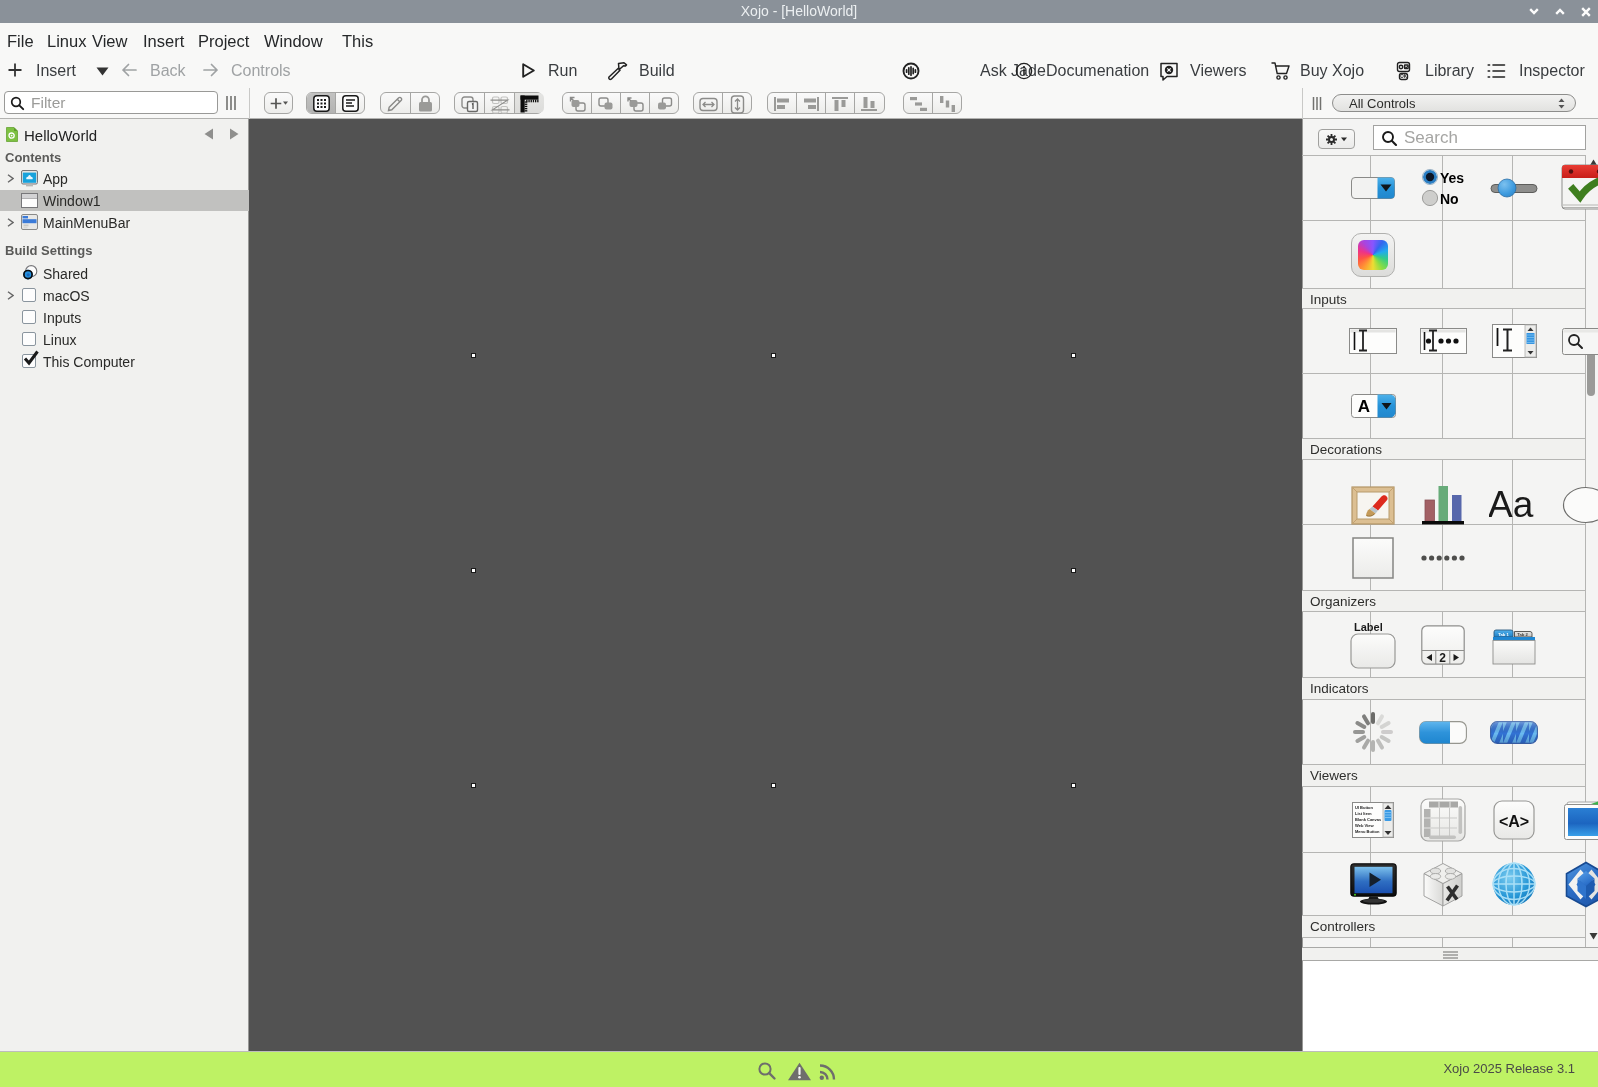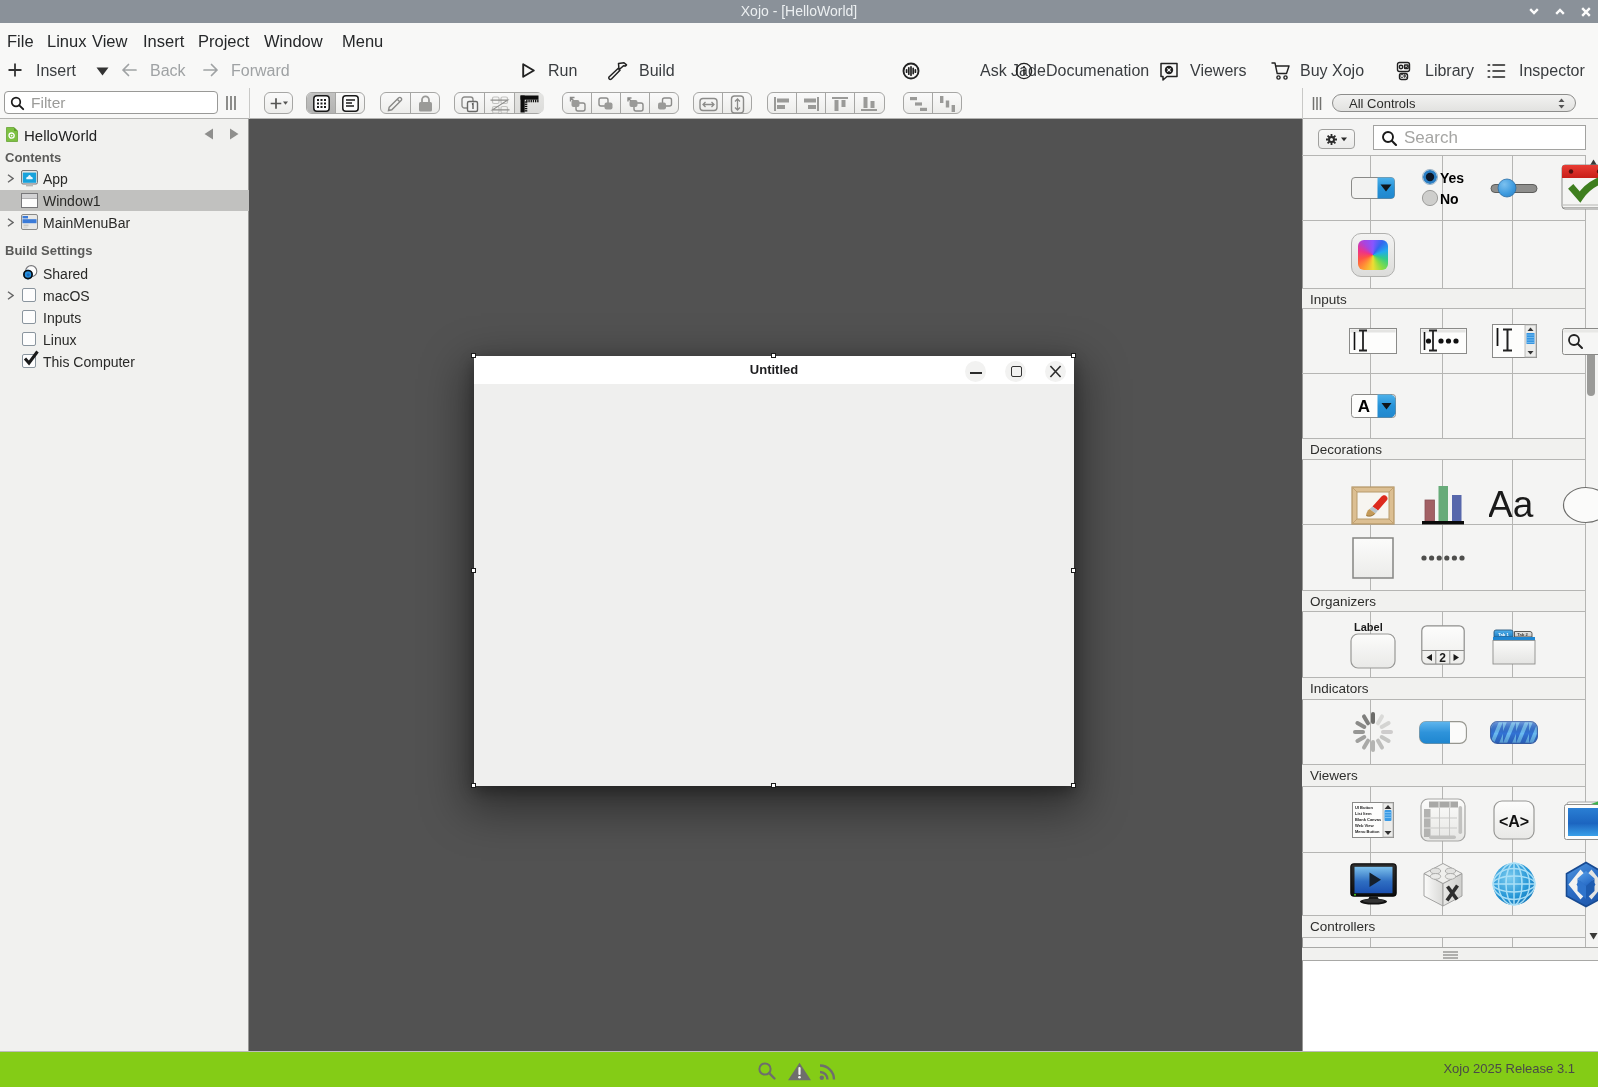--- a/index.html
+++ b/index.html
@@ -10,21 +10,21 @@
 #titlebar .ttl { width:100%; text-align:center; color:#eceff1; font-size:14px; line-height:23px; }
 #menubar { left:0; top:23px; width:1598px; height:32px; }
 .mi { position:absolute; top:9px; font-size:16.5px; color:#26282a; }
 #toolbar1 { left:0; top:55px; width:1598px; height:33px; }
 #toolbar2 { left:0; top:88px; width:1598px; height:31px; border-bottom:1px solid #b2b2b0; }
 .tbtxt { position:absolute; top:7px; font-size:16px; color:#3a3d40; }
 .tbgray { color:#9fa2a4; }
 #leftpanel { left:0; top:119px; width:249px; height:932px; background:#f1f1ef; border-right:1px solid #989896; }
 #canvas { left:249px; top:119px; width:1053px; height:932px; background:#525252; overflow:hidden; }
 #rightpanel { left:1302px; top:119px; width:296px; height:932px; background:#f4f4f3; }
-#statusbar { left:0; top:1051px; width:1598px; height:36px; background:#84cc16; border-top:1px solid #bdbdbb; }
+#statusbar { left:0; top:1051px; width:1598px; height:36px; background:#bef264; border-top:1px solid #bdbdbb; }
 
 .btn { position:absolute; height:22px; border:1px solid #a6a6a4; border-radius:6px; background:linear-gradient(#fafafa,#ededeb); }
 .seg { position:absolute; top:0; bottom:0; border-right:1px solid #a6a6a4; }
 .seg:last-child { border-right:none; }
 .segsel { background:linear-gradient(#c2c2c1,#b3b3b2); }
 
 .sech { position:absolute; left:5px; font-size:13px; font-weight:bold; color:#5a5a58; }
 .trow { position:absolute; left:0; width:249px; height:21px; }
 .trow .lbl { position:absolute; left:43px; top:2.5px; font-size:14px; color:#2a2a28; }
 .chev { position:absolute; left:7px; top:6px; width:7px; height:9px; }
@@ -56,38 +56,38 @@
       <path d="M1.2 1.2 L8.8 8.8 M8.8 1.2 L1.2 8.8" stroke="#fcfcfc" stroke-width="2.4"></path>
     </svg>
 </div>
 <div class="abs" id="menubar">
   <span class="mi" style="left:7px;">File</span>
   <span class="mi" style="left:47px;">Linux</span>
   <span class="mi" style="left:92px;">View</span>
   <span class="mi" style="left:143px;">Insert</span>
   <span class="mi" style="left:198px;">Project</span>
   <span class="mi" style="left:264px;">Window</span>
-  <span class="mi" style="left:342px;">Menu</span>
+  <span class="mi" style="left:342px;">This</span>
 </div>
 <div class="abs" id="toolbar1">
   <svg class="abs" style="left:7px;top:7px;" width="16" height="16" viewBox="0 0 16 16">
       <path d="M8 1.5 V14.5 M1.5 8 H14.5" stroke="#333" stroke-width="1.8"></path>
     </svg>
   <span class="tbtxt" style="left:36px;">Insert</span>
   <svg class="abs" style="left:96px;top:12px;" width="13" height="9" viewBox="0 0 13 9">
       <path d="M0.5 0.5 H12.5 L6.5 8.5 Z" fill="#333"></path>
     </svg>
   <svg class="abs" style="left:121px;top:8px;" width="16" height="14" viewBox="0 0 16 14">
       <path d="M15 7 H2 M7.5 1.5 L2 7 L7.5 12.5" stroke="#9fa2a4" stroke-width="1.7" fill="none" stroke-linecap="round" stroke-linejoin="round"></path>
     </svg>
   <span class="tbtxt tbgray" style="left:150px;">Back</span>
   <svg class="abs" style="left:203px;top:8px;" width="16" height="14" viewBox="0 0 16 14">
       <path d="M1 7 H14 M8.5 1.5 L14 7 L8.5 12.5" stroke="#9fa2a4" stroke-width="1.7" fill="none" stroke-linecap="round" stroke-linejoin="round"></path>
     </svg>
-  <span class="tbtxt tbgray" style="left:231px;">Forward</span>
+  <span class="tbtxt tbgray" style="left:231px;">Controls</span>
 
   <svg class="abs" style="left:521px;top:7px;" width="15" height="17" viewBox="0 0 15 17">
       <path d="M2.2 2.2 L12.8 8.5 L2.2 14.8 Z" fill="none" stroke="#222" stroke-width="1.9" stroke-linejoin="round"></path>
     </svg>
   <span class="tbtxt" style="left:548px;">Run</span>
   <svg class="abs" style="left:606px;top:6px;" width="22" height="21" viewBox="0 0 22 21">
       <g stroke="#222" stroke-width="1.5" fill="none" stroke-linejoin="round" stroke-linecap="round">
         <path d="M12.5 2.5 l5.5 -0.8 l2.5 2.2 l-1.2 1.2 l-1.8 -0.4 l-4.5 4.1 z"></path>
         <path d="M12.3 7.2 L3 16 a1.6 1.6 0 0 0 2.2 2.2 L14 9.2"></path>
       </g>
@@ -442,32 +442,20 @@
   </div>
   <div class="trow" style="top:232px;">
     <div class="abs" style="left:22px;top:3px;width:14px;height:14px;background:#fdfdfd;border:1px solid #8a959e;border-radius:2px;"></div>
     <svg class="abs" style="left:23px;top:-2px;" width="16" height="18" viewBox="0 0 16 18">
         <path d="M2 9.5 L6 14 L14.5 2.5" stroke="#1a1a1a" stroke-width="3" fill="none"></path>
       </svg>
     <span class="lbl">This Computer</span>
   </div>
 </div>
 <div class="abs" id="canvas">
-  <div class="abs" id="designwin" style="left:225px; top:237px; width:600px; height:430px; background:#efefee; box-shadow:0 16px 42px 8px rgba(0,0,0,0.42), 0 5px 14px rgba(0,0,0,0.32);">
-    <div class="abs" style="left:0;top:0;width:600px;height:28px;background:#ffffff;"></div>
-    <div class="abs" style="left:0;top:0;width:600px;height:28px;text-align:center;font-size:13px;font-weight:bold;color:#1d1d1f;line-height:28px;">Untitled</div>
-    <div class="abs" style="left:491px;top:4.5px;width:21px;height:21px;border-radius:50%;background:#f2f2f1;"></div>
-    <div class="abs" style="left:495.5px;top:16px;width:12px;height:1.8px;background:#2b2b2b;"></div>
-    <div class="abs" style="left:531px;top:4.5px;width:21px;height:21px;border-radius:50%;background:#f2f2f1;"></div>
-    <div class="abs" style="left:536.5px;top:10px;width:11px;height:11px;border:1.8px solid #333;border-radius:2px;"></div>
-    <div class="abs" style="left:570.5px;top:4.5px;width:21px;height:21px;border-radius:50%;background:#f2f2f1;"></div>
-    <svg class="abs" style="left:574.5px;top:9px;" width="13" height="13" viewBox="0 0 13 13">
-        <path d="M1.4 1 L11.6 12 M11.6 1 L1.4 12" stroke="#2e2e2e" stroke-width="1.6"></path>
-      </svg>
-  </div>
 
   <div class="hnd" style="left:222px;top:234px;"></div>
   <div class="hnd" style="left:522px;top:234px;"></div>
   <div class="hnd" style="left:822px;top:234px;"></div>
   <div class="hnd" style="left:222px;top:449px;"></div>
   <div class="hnd" style="left:822px;top:449px;"></div>
   <div class="hnd" style="left:222px;top:664px;"></div>
   <div class="hnd" style="left:522px;top:664px;"></div>
   <div class="hnd" style="left:822px;top:664px;"></div>
 </div>

